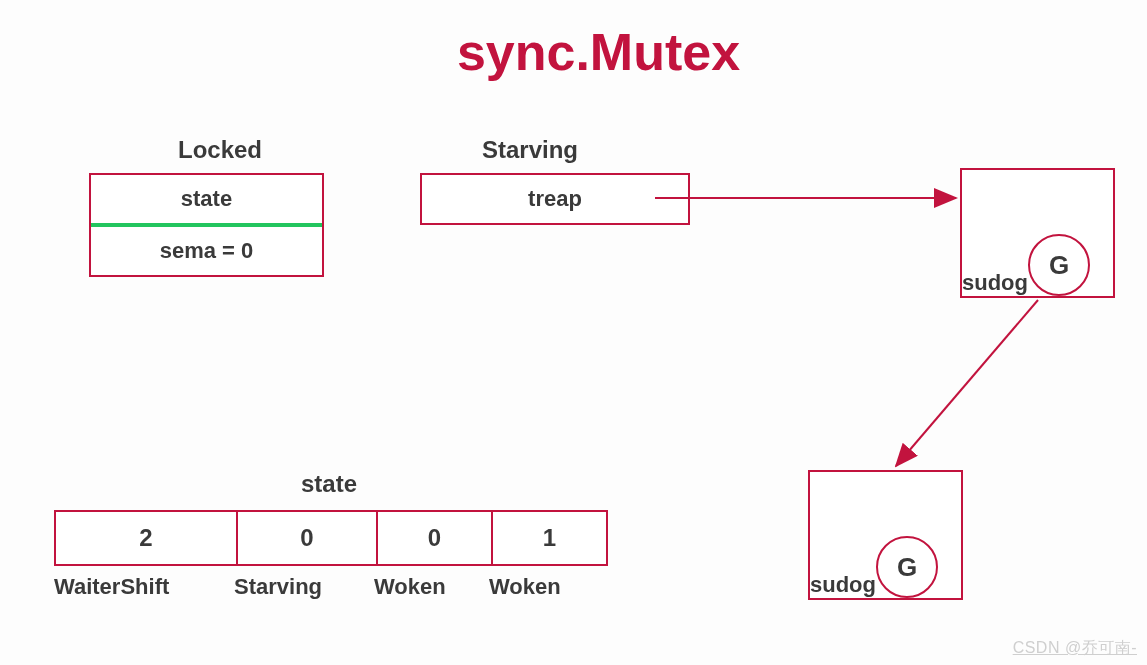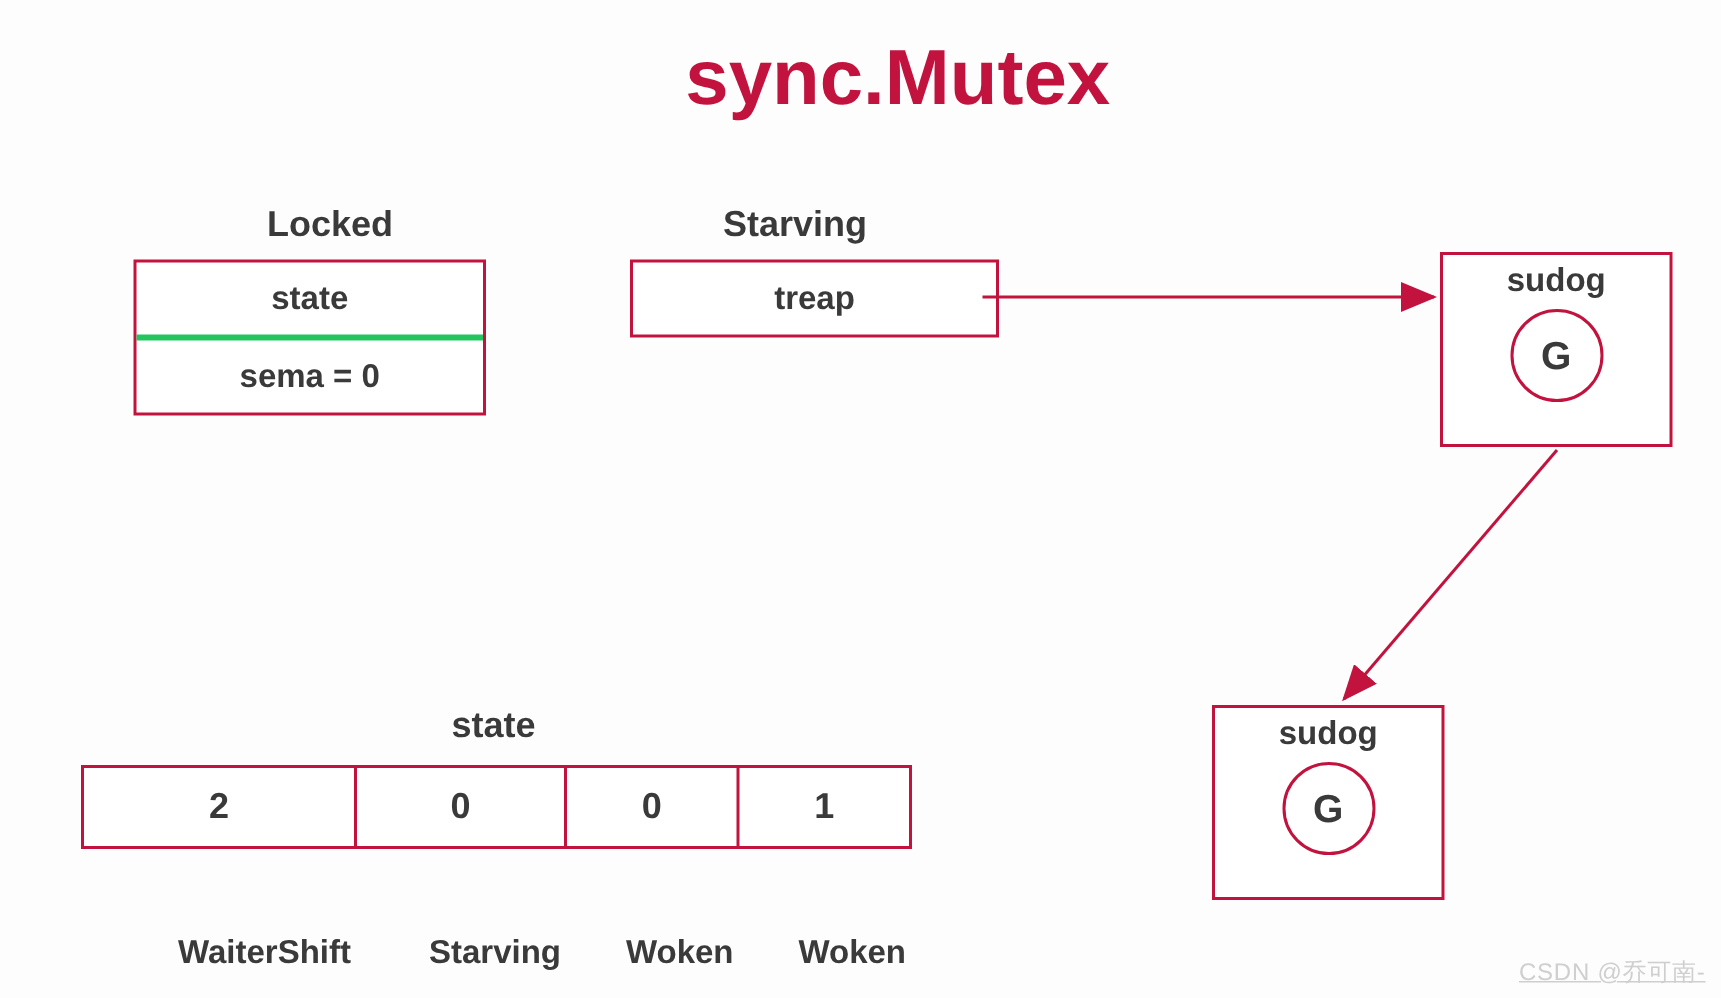--- a/index.html
+++ b/index.html
@@ -40,31 +40,31 @@
       padding: 11px 0;
     }
     .struct-divider {
       border-top: 4px solid #22c55e;
     }
     
     .mutex-label { position: absolute; top: 136px; left: 155px; width: 130px; }
     .mutex-box { position: absolute; top: 173px; left: 89px; width: 235px; }
     
     .semaroot-label { position: absolute; top: 136px; left: 450px; width: 160px; }
-    .semaroot-box { position: absolute; top: 173px; left: 420px; width: 246px; }
+    .semaroot-box { position: absolute; top: 173px; left: 420px; width: 270px; }
     
     .sudog-box {
       position: absolute;
       border: 2px solid #c2133e;
       background: #fff;
       width: 155px;
       height: 130px;
       display: flex;
-      flex-direction: column;
-      align-items: center;
+      flex-direction: row;
+      align-items: flex-end;
       padding-top: 4px;
     }
     .sudog-title { font-size: 22px; font-weight: 700; color: #3a3a3a; }
     .sudog-circle {
       width: 62px; height: 62px; border: 2px solid #c2133e; border-radius: 50%;
       display: flex; align-items: center; justify-content: center;
       margin-top: 6px; font-size: 26px; font-weight: 700; color: #3a3a3a;
     }
     .sudog1 { top: 168px; left: 960px; }
     .sudog2 { top: 470px; left: 808px; }
@@ -82,21 +82,21 @@
       height: 52px; display: flex; align-items: center; justify-content: center;
       width: 100%;
     }
     .state-col + .state-col .state-val { border-left: 2px solid #c2133e; }
     .state-sublabels {
       position: absolute; top: 568px; left: 54px;
       display: flex;
     }
     .state-name {
       font-size: 22px; font-weight: 700; color: #3a3a3a;
-      text-align: right; padding-top: 6px; margin-top: 48px;
+      text-align: left; padding-top: 6px;
     }
     
     svg.arrows { position: absolute; top: 0; left: 0; width: 1147px; height: 665px; pointer-events: none; }
     .watermark {
       position: absolute; bottom: 6px; right: 10px;
       font-size: 16px; color: #cfcfcf; letter-spacing: 0.5px; text-decoration: underline;
     }
   </style>
 </head>
 <body>

